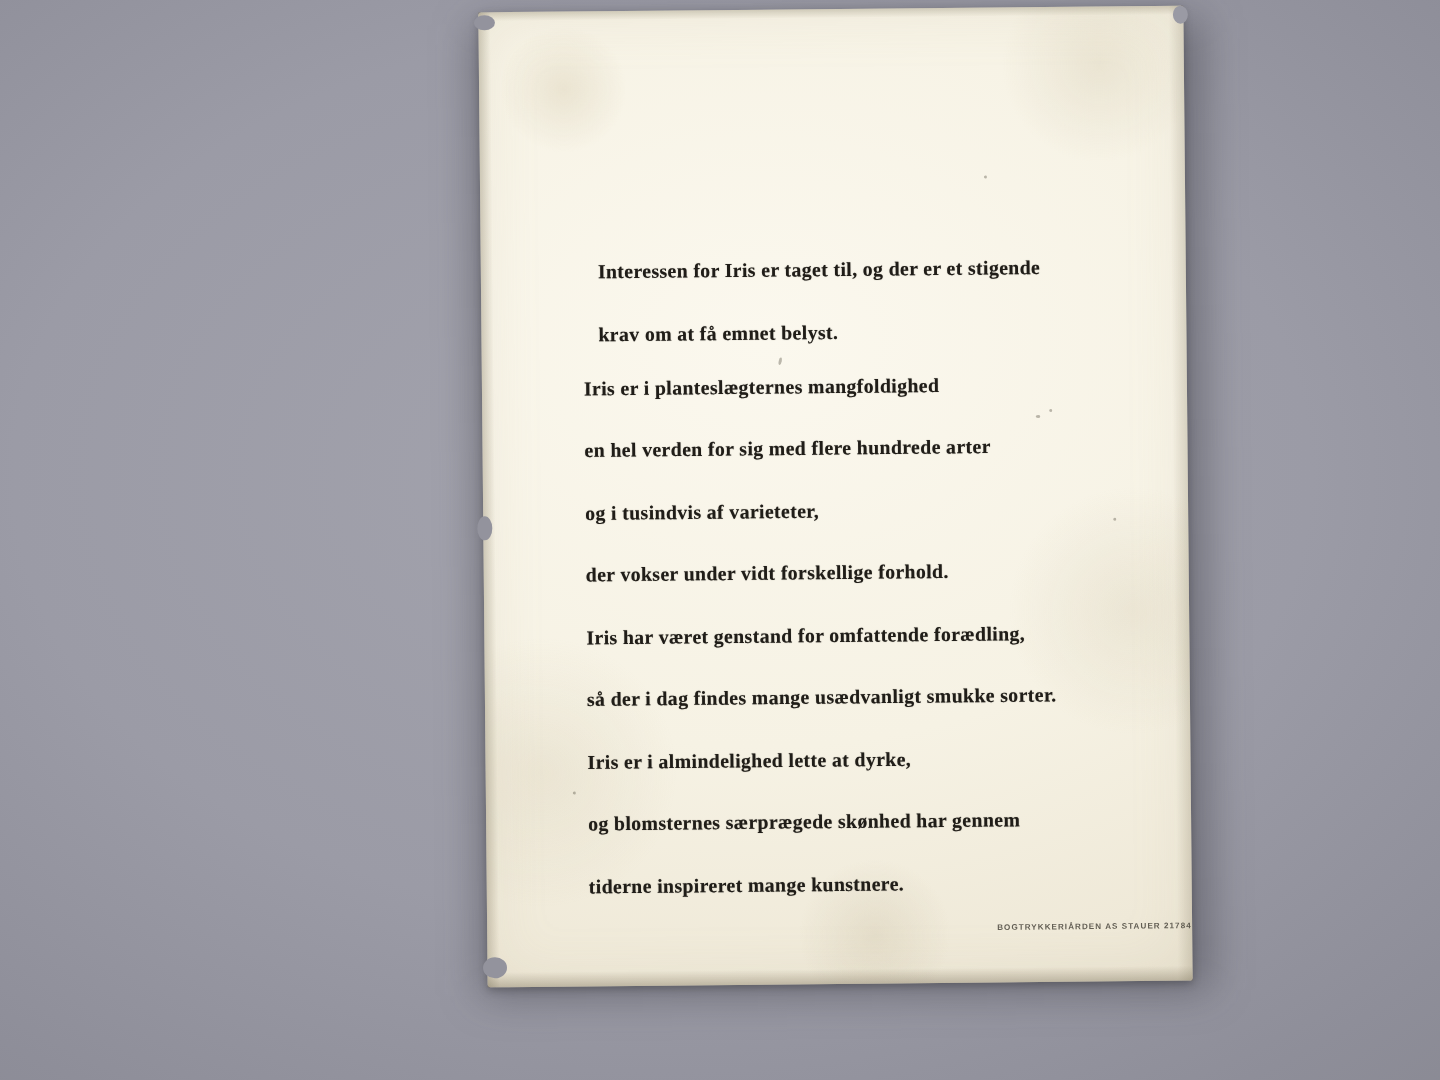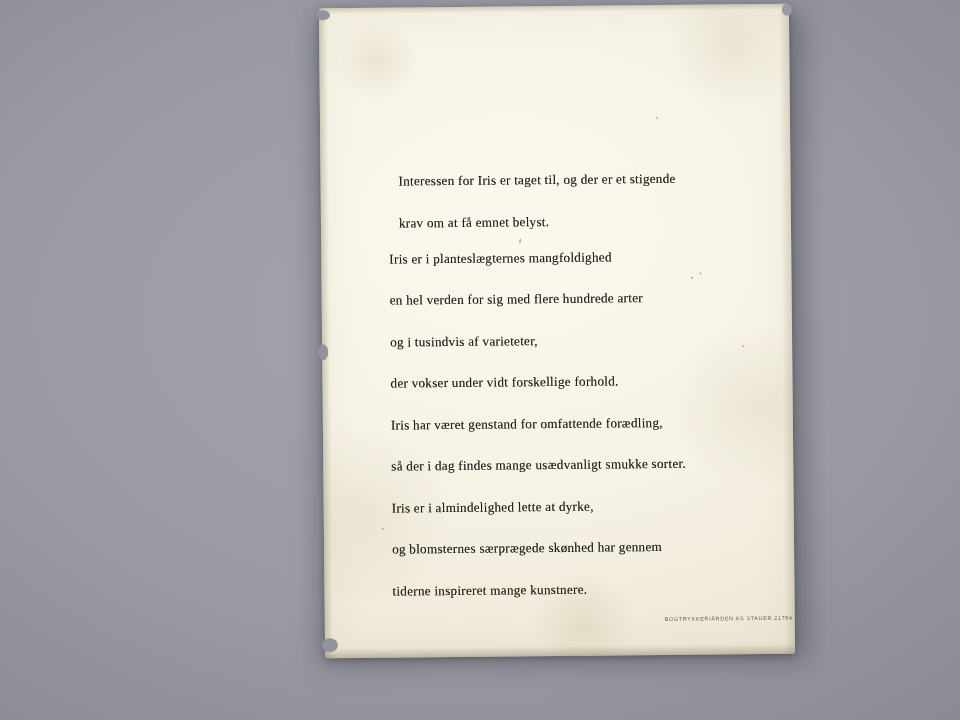--- a/index.html
+++ b/index.html
@@ -14,20 +14,21 @@
     font-family: "Liberation Serif", serif;
   }
 
   .scene {
     position: relative;
     width: 960px;
     height: 720px;
     background:
       radial-gradient(ellipse 900px 620px at 46% 44%, #a3a3ad 0%, #9b9ba6 48%, #8e8e99 78%, #86868f 100%);
     overflow: hidden;
+    font-weight: bold;
   }
 
   
   .sheet-shadow {
     position: absolute;
     left: 318px;
     top: 14px;
     width: 486px;
     height: 648px;
     background: rgba(40, 40, 48, 0.38);

